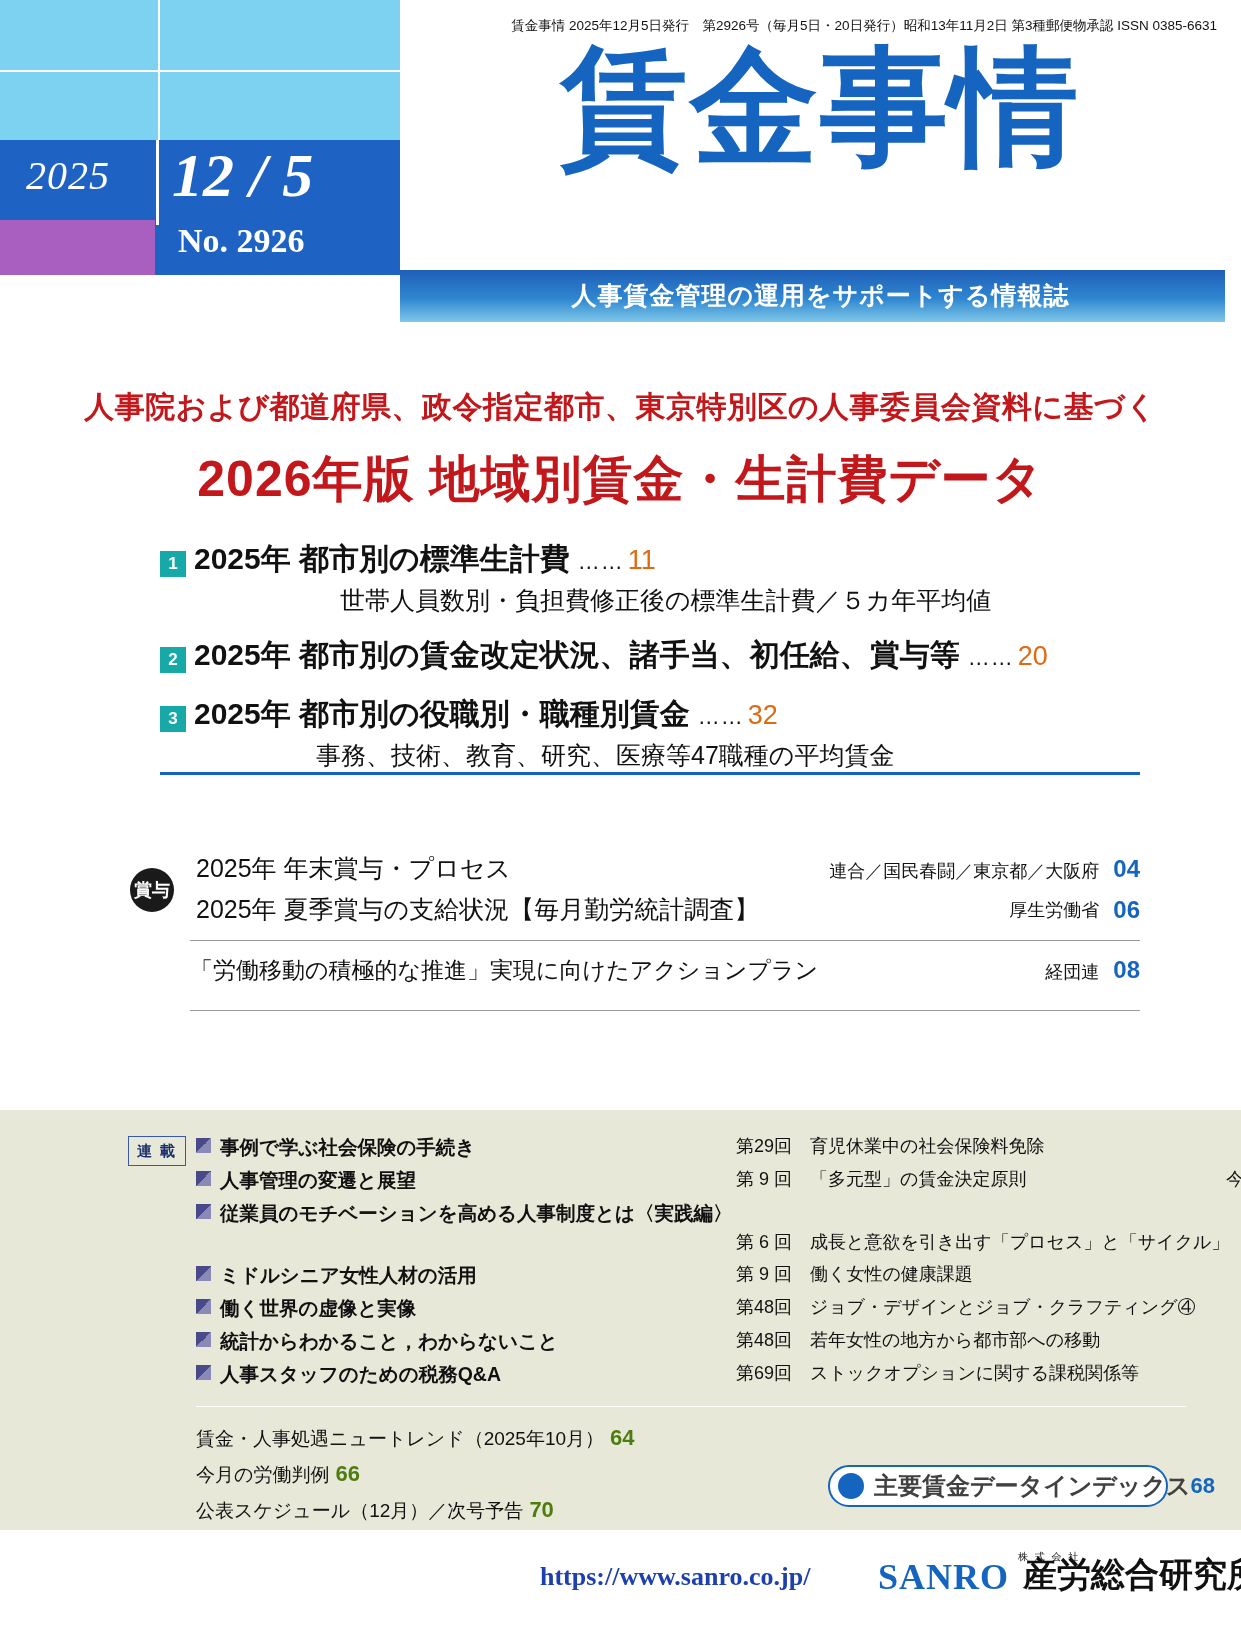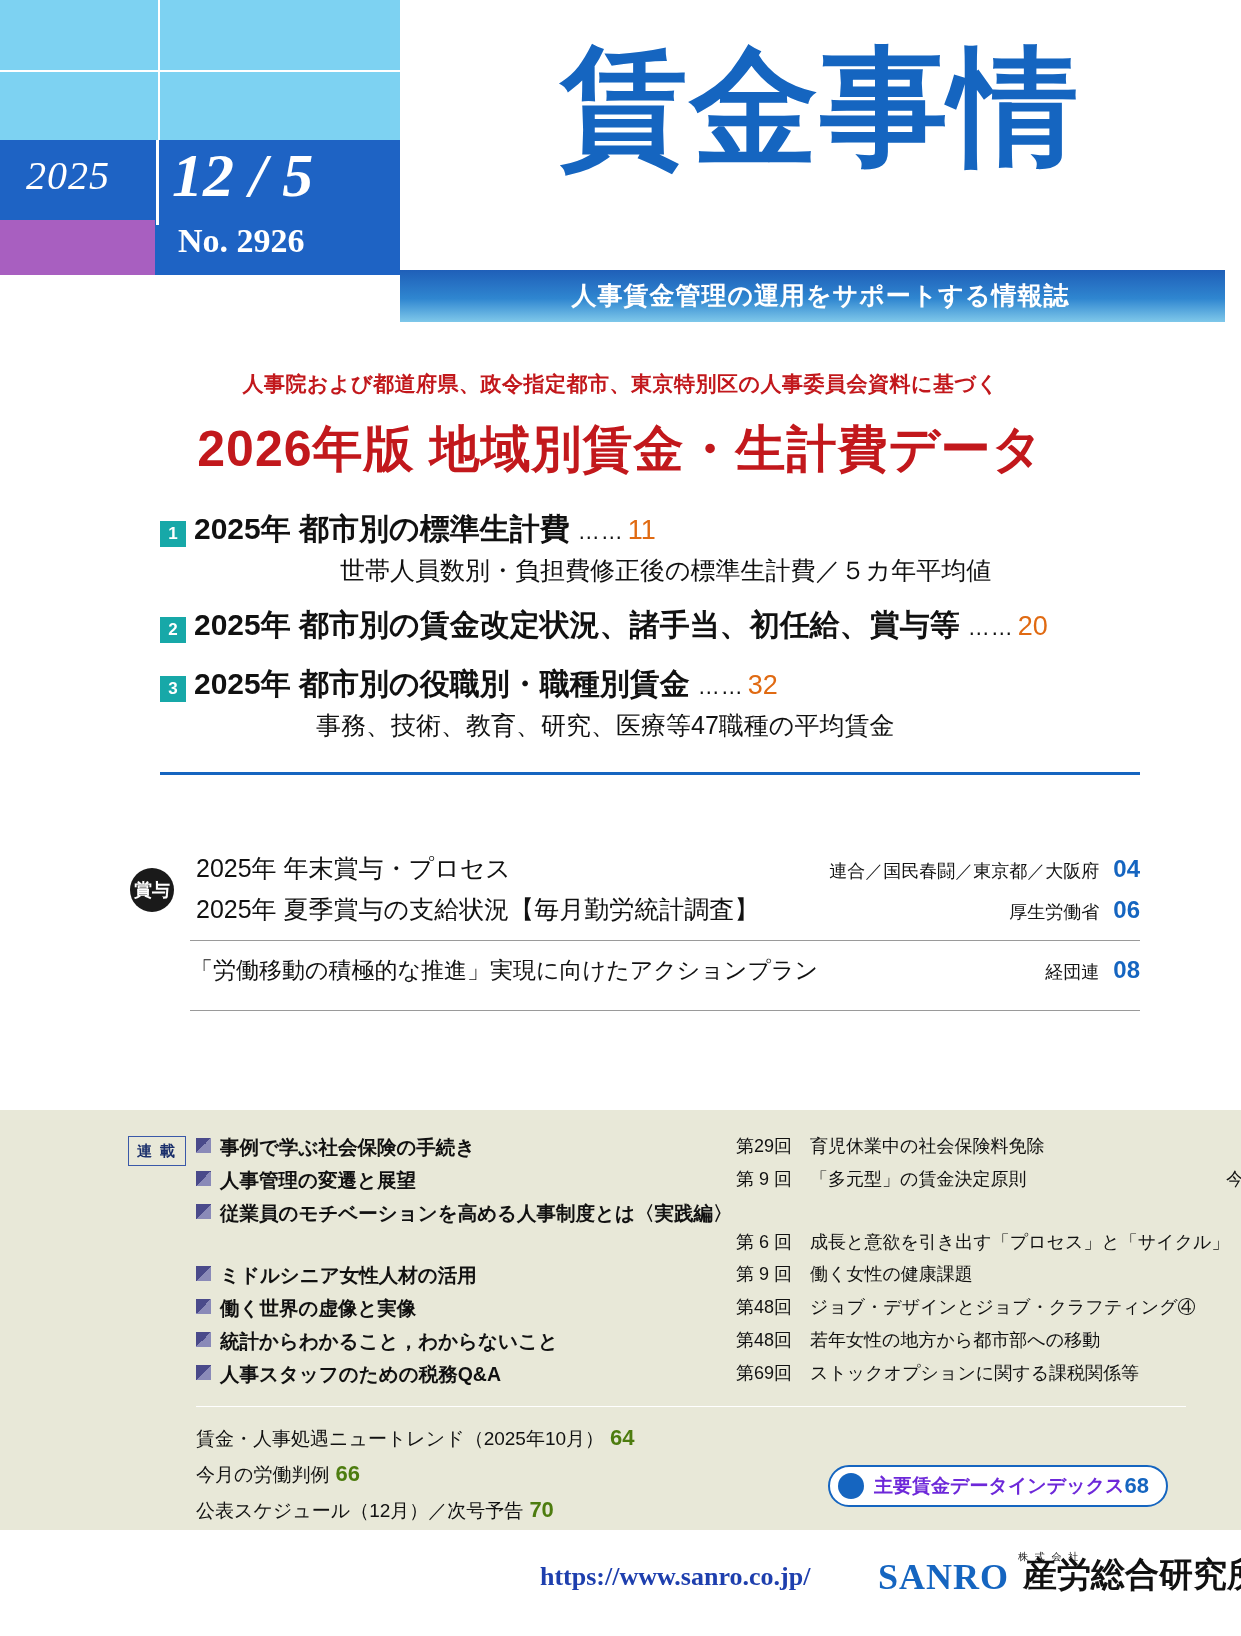--- a/index.html
+++ b/index.html
@@ -82,22 +82,22 @@
   }
   .blueband .tagline {
     position:absolute; left:0; top:9px; width:841px; text-align:center;
     color:#ffffff; font-weight:bold; font-size:25px; letter-spacing:1px;
     white-space:nowrap;
   }
 
   
   .feature { position:absolute; left:0; top:330px; width:1241px; }
   .feature .kicker {
-    text-align:center; color:#c2181c; font-weight:bold; font-size:21px;
-    letter-spacing:0.5px; margin-top:40px; white-space:nowrap;
+    text-align:center; color:#c2181c; font-weight:bold; font-size:30px;
+    letter-spacing:0.5px; margin-top:57px; white-space:nowrap;
   }
   .feature .headline {
     text-align:center; color:#c2181c; font-weight:bold;
     font-size:50px; letter-spacing:1px; margin-top:18px; white-space:nowrap;
   }
 
   .flist { margin:26px 0 0 160px; width:980px; }
   .fitem { margin-bottom:6px; }
   .frow { display:flex; align-items:baseline; }
   .num {
@@ -119,21 +119,21 @@
   .bonus { position:absolute; left:130px; top:852px; width:1010px; }
   .badge {
     position:absolute; left:0; top:16px; width:44px; height:44px; border-radius:50%;
     background:#1a1a1a; color:#ffffff; font-size:18px; font-weight:bold;
     text-align:center; line-height:44px;
   }
   .brow { display:flex; align-items:baseline; margin-left:66px; }
   .btitle { font-size:25px; color:#111; white-space:nowrap; }
   .bsrc { margin-left:auto; font-size:18px; color:#111; white-space:nowrap; }
   .bpage { font-size:24px; font-weight:bold; color:#1565c0; margin-left:14px; }
-  .brow + .brow { margin-top:8px; }
+  .brow + .brow { margin-top:8px;align-items:center; }
 
   .hr-thin1 { position:absolute; left:190px; top:940px; width:950px; height:1px; background:#9a9a9a; }
   .hr-thin2 { position:absolute; left:190px; top:1010px; width:950px; height:1px; background:#9a9a9a; }
 
   .action { position:absolute; left:190px; top:955px; width:950px; display:flex; align-items:baseline; }
   .action .t { font-size:23px; color:#111; white-space:nowrap; }
   .action .s { margin-left:auto; font-size:18px; color:#111; }
   .action .p { font-size:24px; font-weight:bold; color:#1565c0; margin-left:14px; }
 
   
@@ -166,21 +166,21 @@
   .bottomlist b { color:#4d7c0f; font-size:22px; margin-left:6px; }
 
   .index-pill {
     position:absolute; left:828px; top:355px; width:340px; height:42px;
     border:2px solid #1565c0; border-radius:21px; background:#ffffff;
     display:flex; align-items:center;
   }
   .index-pill .dot {
     width:26px; height:26px; border-radius:50%; background:#1565c0; margin-left:8px; flex:0 0 auto;
   }
-  .index-pill .txt { font-size:19px; font-weight:bold; color:#6d28d9; margin-left:10px; white-space:nowrap; }
+  .index-pill .txt { font-size:24px; font-weight:bold; color:#404040; margin-left:10px; white-space:nowrap; }
   .index-pill .pg { font-size:22px; font-weight:bold; color:#1565c0; }
 
   
   .footer { position:absolute; left:0; top:1540px; width:1241px; height:96px; background:#ffffff; }
   .url {
     position:absolute; left:540px; top:22px;
     font-family:"Liberation Serif", serif; font-weight:bold;
     font-size:26px; color:#1e3fae; white-space:nowrap;
   }
   .brand { position:absolute; left:878px; top:12px; display:flex; align-items:flex-end; }
@@ -209,20 +209,21 @@
     <div class="band">
       <div class="purple"></div>
     </div>
     <div class="year">2025</div>
     <div class="vline"></div>
     <div class="date">12 / 5</div>
     <div class="issue">No. 2926</div>
   </div>
 
   <div class="mast-right">
+    <div class="pubinfo">賃金事情 2025年12月5日発行　第2926号（毎月5日・20日発行）昭和13年11月2日 第3種郵便物承認 ISSN 0385-6631</div>
     <div class="logo-title">賃金事情</div>
   </div>
 
   <div class="blueband">
     <div class="tagline">人事賃金管理の運用をサポートする情報誌</div>
   </div>
 </div>
 
 <div class="feature">
   <div class="kicker">人事院および都道府県、政令指定都市、東京特別区の人事委員会資料に基づく</div>

